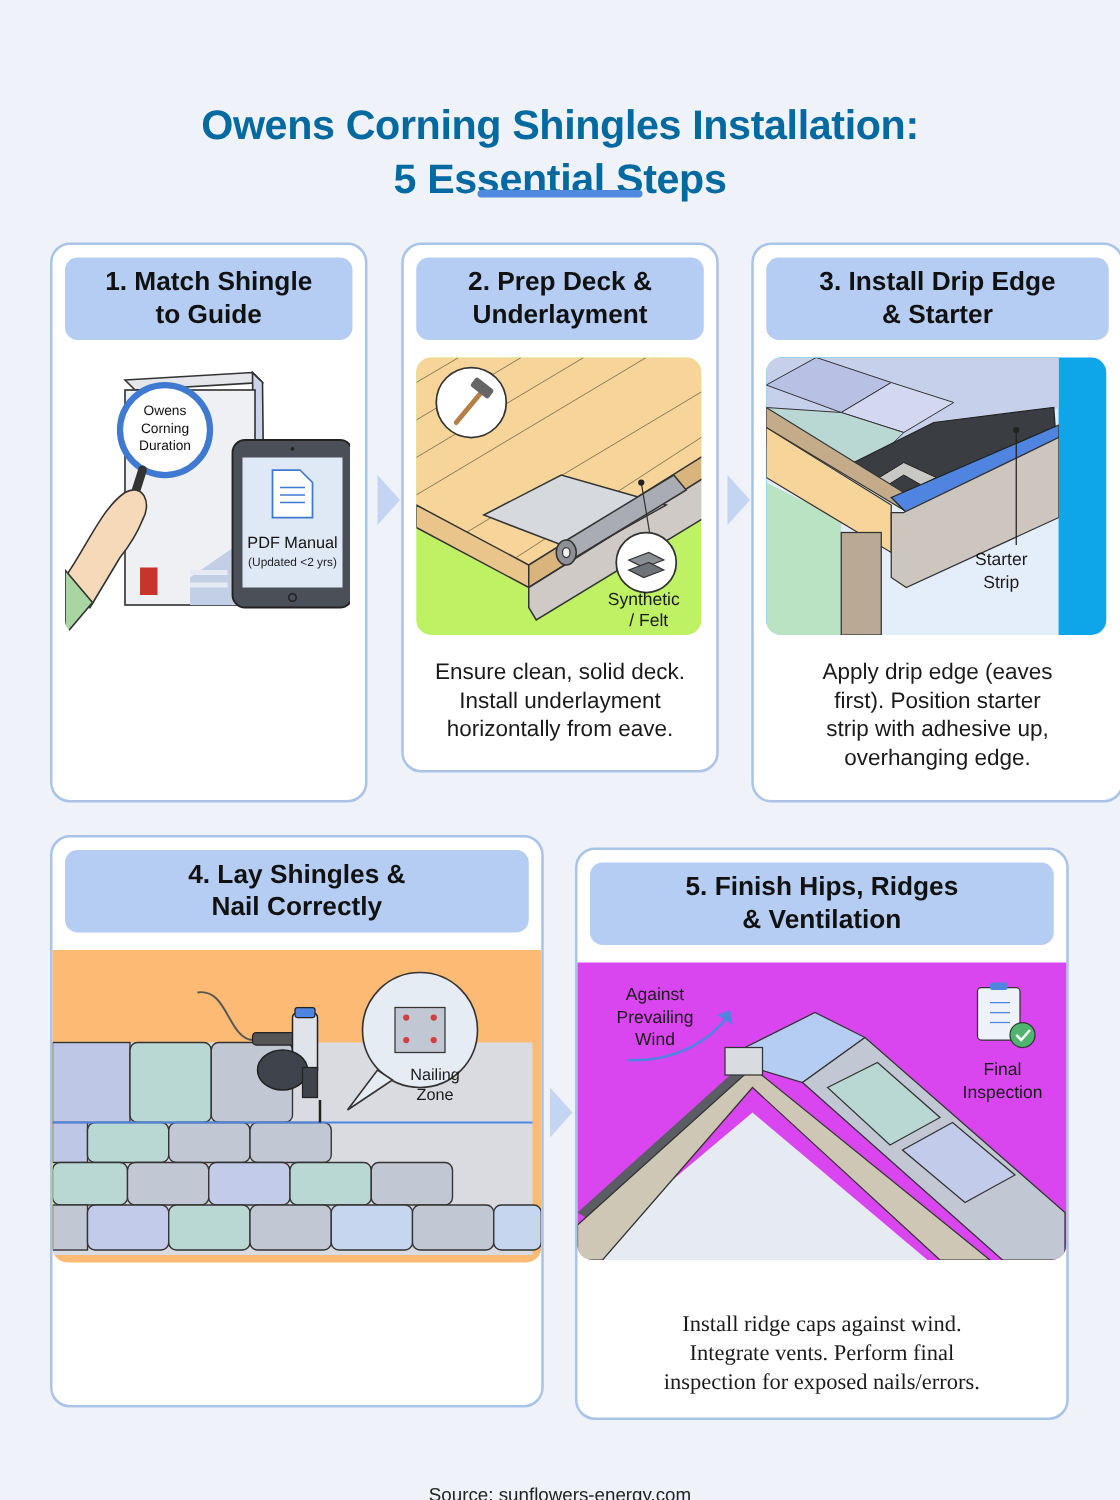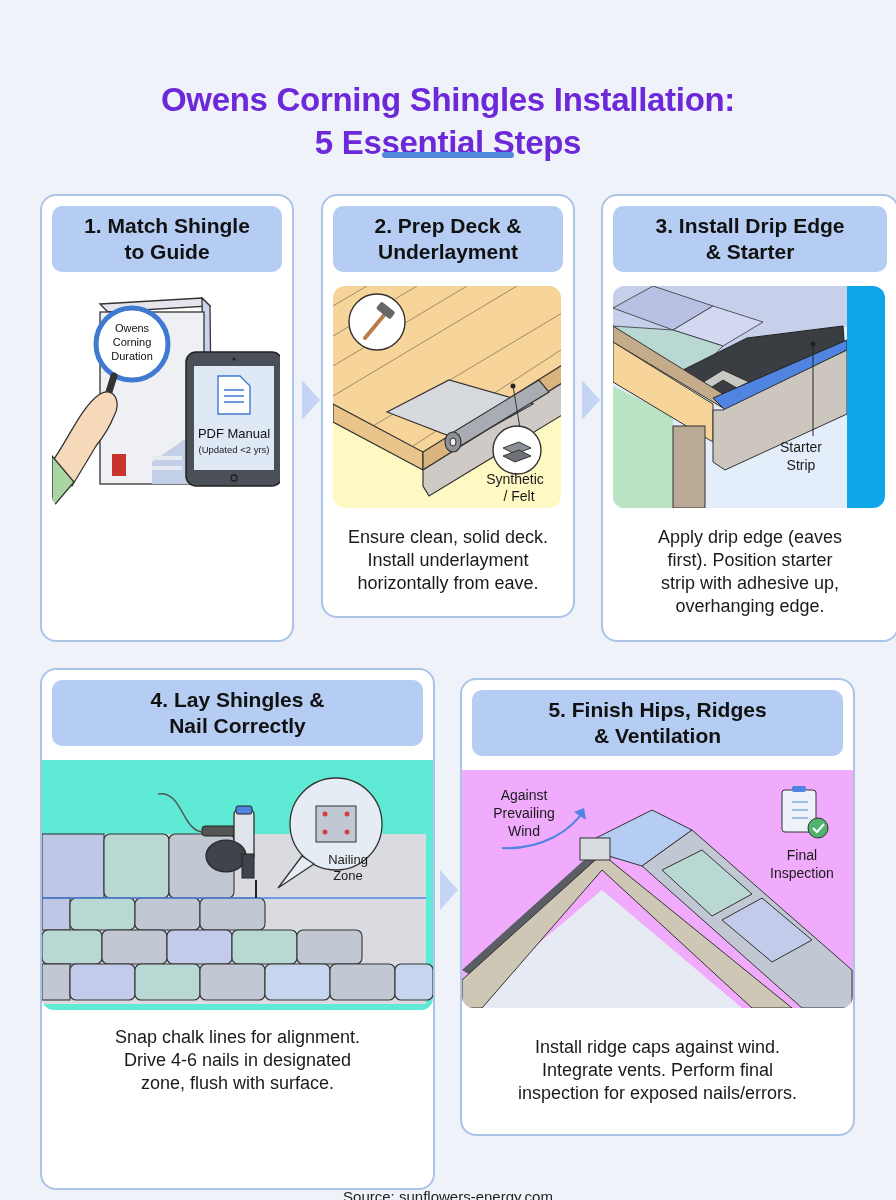--- a/index.html
+++ b/index.html
@@ -7,21 +7,21 @@
   body {
     background: #eff3f9;
     font-family: "Liberation Sans", "DejaVu Sans", sans-serif;
     color: #161616;
     position: relative;
     overflow: hidden;
   }
   .title {
     position: absolute; left: 0; top: 78px; width: 896px;
     text-align: center; font-weight: 700; font-size: 33px; line-height: 43px;
-    color: #6d28d9; letter-spacing: -0.3px;
+    color: #0369a1; letter-spacing: -0.3px;
   }
   .title-rule {
     position: absolute; left: 382px; top: 152px; width: 132px; height: 6px;
     border-radius: 3px; background: #4f8ade;
   }
   .card {
     position: absolute; background: #ffffff;
     border: 2px solid #aac4e8; border-radius: 16px;
   }
   .card-header {
@@ -99,21 +99,21 @@
   </div>
 </div>
 
 <div class="arrow" style="left:302px; top:380px;"></div>
 
 <div class="card" style="left:321px; top:194px; width:254px; height:424px;">
   <div class="card-header">
     <span>2. Prep Deck &amp;
 Underlayment</span>
   </div>
-  <div class="illus" style="background:#fef9c3;">
+  <div class="illus" style="background:#bef264;">
     <svg width="234" height="222" viewBox="0 0 234 222">
       <polygon points="0,0 234,0 234,76 90,166 0,118" fill="#f6d49a"></polygon>
       <g stroke="#8c7a55" stroke-width="0.8">
         <line x1="0" y1="20" x2="34" y2="0"></line>
           <line x1="0" y1="50" x2="84" y2="0"></line>
         <line x1="0" y1="80" x2="134" y2="0"></line>
           <line x1="0" y1="110" x2="184" y2="0"></line>
         <line x1="40" y1="140" x2="234" y2="24"></line>
           <line x1="80" y1="160" x2="234" y2="60"></line>
       </g>
@@ -168,26 +168,26 @@
       <text x="188" y="166" font-size="14" text-anchor="middle" fill="#1a1a1a">Starter</text>
       <text x="188" y="184" font-size="14" text-anchor="middle" fill="#1a1a1a">Strip</text>
     </svg>
   </div>
   <div class="desc" style="top:330px;">Apply drip edge (eaves
 first). Position starter
 strip with adhesive up,
 overhanging edge.</div>
 </div>
 
-<div class="card" style="left:40px; top:668px; width:395px; height:522px;">
+<div class="card" style="left:40px; top:668px; width:395px; height:458px;">
   <div class="card-header">
     <span>4. Lay Shingles &amp;
 Nail Correctly</span>
   </div>
-  <div class="illus" style="background:#5eead4; height:250px; left:0; right:0; border-radius:0 0 12px 12px;">
+  <div class="illus" style="background:#fdba74; height:250px; left:0; right:0; border-radius:0 0 12px 12px;">
     <svg width="391" height="250" viewBox="0 0 391 250">
       <rect x="0" y="74" width="384" height="170" fill="#d9dbe0"></rect>
       <g stroke="#333" stroke-width="1.1">
         <rect x="0" y="74" width="62" height="64" fill="#bfc7e6"></rect>
         <rect x="62" y="74" width="65" height="64" rx="6" fill="#b9d8d4"></rect>
         <rect x="127" y="74" width="65" height="64" rx="6" fill="#c2c8d3"></rect>
         <rect x="0" y="138" width="28" height="32" fill="#bfc7e6"></rect>
         <rect x="28" y="138" width="65" height="32" rx="6" fill="#b9d8d4"></rect>
         <rect x="93" y="138" width="65" height="32" rx="6" fill="#c2c8d3"></rect>
         <rect x="158" y="138" width="65" height="32" rx="6" fill="#c2c8d3"></rect>
@@ -216,33 +216,30 @@
       <polygon points="260,96 272,104 236,128" fill="#e6ecf4" stroke="#333" stroke-width="1.3"></polygon>
       <rect x="274" y="46" width="40" height="36" fill="#c2c8d3" stroke="#333"></rect>
       <circle cx="283" cy="54" r="2.5" fill="#d04040"></circle>
         <circle cx="305" cy="54" r="2.5" fill="#d04040"></circle>
       <circle cx="283" cy="72" r="2.5" fill="#d04040"></circle>
         <circle cx="305" cy="72" r="2.5" fill="#d04040"></circle>
       <text x="306" y="104" font-size="13" text-anchor="middle" fill="#1a1a1a">Nailing</text>
       <text x="306" y="120" font-size="13" text-anchor="middle" fill="#1a1a1a">Zone</text>
     </svg>
   </div>
-  <div class="desc" style="top:356px;">Snap chalk lines for alignment.
-Drive 4-6 nails in designated
-zone, flush with surface.</div>
 </div>
 
 <div class="arrow" style="left:440px; top:870px;"></div>
 
 <div class="card" style="left:460px; top:668px; width:395px; height:458px;margin-top:10px;">
   <div class="card-header">
     <span>5. Finish Hips, Ridges
 &amp; Ventilation</span>
   </div>
-  <div class="illus" style="background:#f0abfc; height:238px; left:0; right:0; border-radius:0 0 12px 12px;">
+  <div class="illus" style="background:#d946ef; height:238px; left:0; right:0; border-radius:0 0 12px 12px;">
     <svg width="391" height="238" viewBox="0 0 391 238">
       <polygon points="0,238 140,120 280,238" fill="#e6eaf2"></polygon>
       <polygon points="0,200 140,74 150,78 10,206" fill="#5a5d63"></polygon>
       <polygon points="0,210 140,84 330,238 290,238 140,100 20,238 0,238" fill="#cfc7b5" stroke="#333"></polygon>
       <polygon points="130,70 190,40 230,60 180,96 140,84" fill="#b5cdf3" stroke="#333"></polygon>
       <rect x="118" y="68" width="30" height="22" fill="#d8dbe0" stroke="#333"></rect>
       <polygon points="180,96 230,60 390,200 390,238 340,238" fill="#c2c8d3" stroke="#333"></polygon>
       <polygon points="200,100 240,80 290,124 250,146" fill="#b9d8d4" stroke="#333"></polygon>
       <polygon points="260,150 300,128 350,170 310,192" fill="#c3cbea" stroke="#333"></polygon>
       <path d="M40,78 C80,80 110,60 122,40" fill="none" stroke="#4f85e0" stroke-width="2"></path>
@@ -254,18 +251,18 @@
       <rect x="330" y="16" width="14" height="6" rx="2" fill="#4f85e0"></rect>
       <line x1="330" y1="32" x2="346" y2="32" stroke="#4f85e0"></line>
       <line x1="330" y1="40" x2="346" y2="40" stroke="#4f85e0"></line>
       <line x1="330" y1="48" x2="346" y2="48" stroke="#4f85e0"></line>
       <circle cx="356" cy="58" r="10" fill="#4fb46e" stroke="#333"></circle>
       <polyline points="351,58 355,62 362,54" fill="none" stroke="#fff" stroke-width="2"></polyline>
       <text x="340" y="90" font-size="14" text-anchor="middle" fill="#1a1a1a">Final</text>
       <text x="340" y="108" font-size="14" text-anchor="middle" fill="#1a1a1a">Inspection</text>
     </svg>
   </div>
-  <div class="desc" style="top:356px;">Install ridge caps against wind.
+  <div class="desc" style="top:368px;font-family:Liberation Serif, serif;">Install ridge caps against wind.
 Integrate vents. Perform final
 inspection for exposed nails/errors.</div>
 </div>
 
 <div class="footer">Source: sunflowers-energy.com</div>
 
 </body></html>

